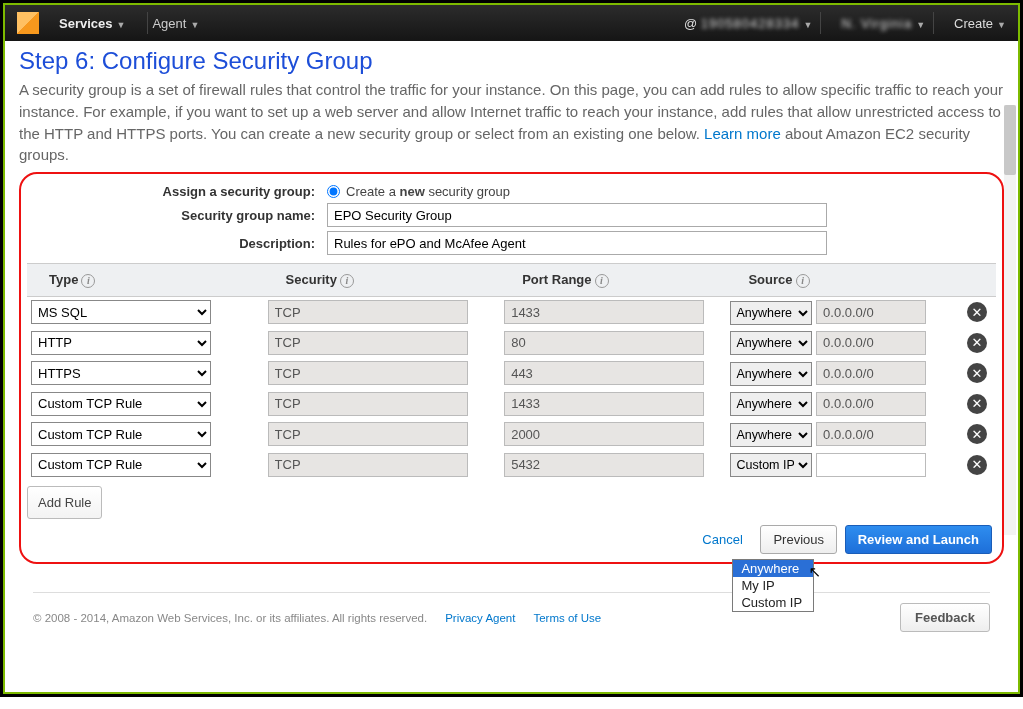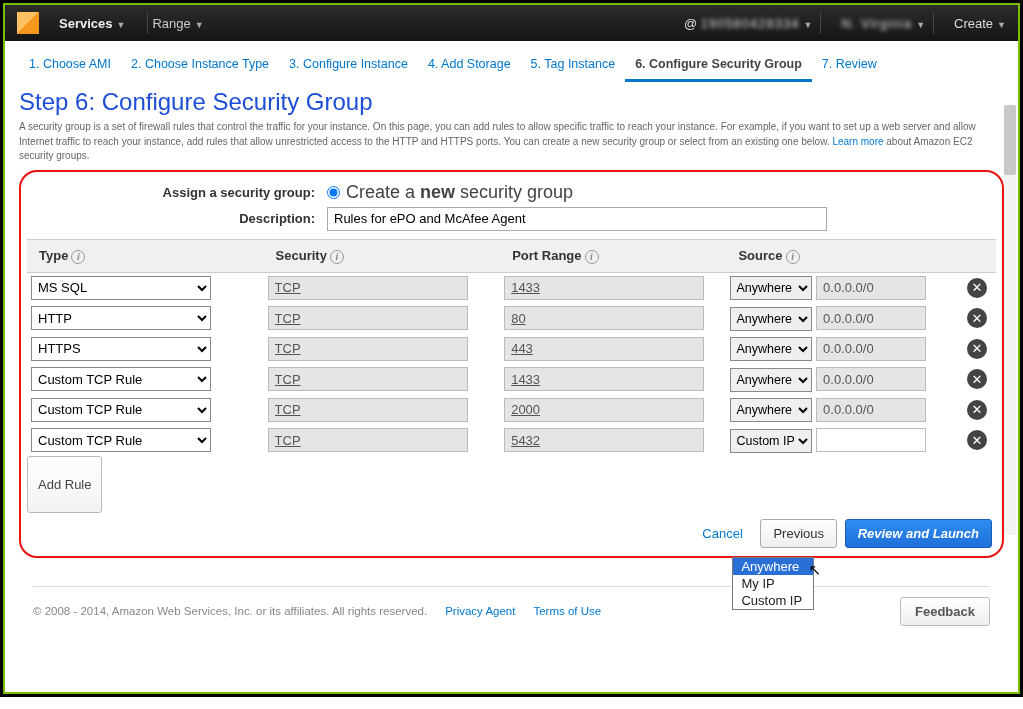--- a/index.html
+++ b/index.html
@@ -19,116 +19,113 @@
   .blur { filter: blur(2px); letter-spacing:1px;}
 
   
   .wizard { display:flex; gap:0; padding: 10px 14px 0 14px; font-size: 12.5px;}
   .wizard a { color:#07c; text-decoration:none; padding: 6px 10px 8px 10px; white-space:nowrap;}
   .wizard a.active { color:#444; font-weight:bold; border-bottom:3px solid #07c; }
 
   
   .content { padding: 0 14px 0 14px; position:relative;}
   h1.step-title { font-size: 24px; font-weight: normal; color:#1d4ed8; margin: 6px 0 4px 0;}
-  .step-desc { font-size: 10px; color:#666; line-height: 1.45; }
+  .step-desc { font-size: 15px; color:#666; line-height: 1.45; }
   .step-desc a { color:#07c; text-decoration:none;}
 
   
   .red-box { border: 2px solid #e11; border-radius: 18px; margin-top: 6px; padding: 6px 6px 8px 6px; position:relative;}
 
   .form-row { display:flex; align-items:center; margin: 4px 0;}
   .form-row .lbl { width: 300px; text-align:right; padding-right: 12px; font-weight:bold; font-size:13px; color:#333;}
   .form-row .val { flex:1; display:flex; align-items:center; gap:6px;}
   .form-row input[type=text] { height:24px; padding:2px 6px; border:1px solid #aaa; font-size:13px; width: 500px;}
-  .radio-lbl { font-size:18px; color:#444;}
+  .radio-lbl { font-size:13px; color:#444;}
   .radio-lbl b{font-weight:bold;}
 
   
   table.rules { width:100%; border-collapse:collapse; margin-top:8px;}
-  table.rules thead th { text-align:left; font-weight:bold; font-size:13px; background:#eef0f2; border-top:1px solid #ccc; border-bottom:1px solid #ccc; padding:8px 12px; color:#333;}
+  table.rules thead th { text-align:left; font-weight:bold; font-size:13px; background:#eef0f2; border-top:1px solid #ccc; border-bottom:1px solid #ccc; padding:8px 22px; color:#333;}
   table.rules tbody td { padding:3px 4px; vertical-align:middle;}
   .info-icon { display:inline-block; width:14px; height:14px; border:1px solid #999; border-radius:50%; font-size:10px; line-height:12px; text-align:center; color:#888; margin-left:3px; font-family: Georgia, serif; font-style:italic;}
   select.type-sel { width: 180px; height:24px; border:1px solid #888; background:#fff; font-size:13px; padding:1px 2px;}
-  input.ro { width: 200px; height:24px; border:1px solid #bbb; background:#e7e5e3; color:#555; padding:2px 6px; font-size:13px;text-decoration:underline;}
+  input.ro { width: 200px; height:24px; border:1px solid #bbb; background:#e7e5e3; color:#555; padding:2px 6px; font-size:13px;}
   select.src-sel { width:82px; height:24px; border:1px solid #888; font-size:12.5px; padding:1px 1px;}
   input.cidr { width:110px; height:24px; border:1px solid #bbb; background:#e7e5e3; color:#555; padding:2px 6px; font-size:13px;}
   input.cidr.editable { background:#fff; color:#333;}
   .remove-btn { width:20px; height:20px; border-radius:50%; background:#444; color:#fff; display:inline-flex; align-items:center; justify-content:center; font-size:13px; cursor:pointer; border:none;}
   .col-type{width:230px;} .col-proto{width:230px;} .col-port{width:220px;} .col-src{width:230px;} .col-rm{width:32px;}
 
   
   .dropdown-open { position:absolute; background:#fff; border:1px solid #7a7a7a; font-size:13px; z-index:50;}
   .dropdown-open .opt { padding:1px 8px; color:#222; cursor:pointer; white-space:nowrap;}
   .dropdown-open .opt.hl { background:#2a6fd6; color:#fff;}
   .cursor-arrow { position:absolute; font-size:15px; color:#000; pointer-events:none; z-index:60;}
 
-  .add-rule-btn { border:1px solid #bbb; background:linear-gradient(#fff,#f3f3f3); border-radius:3px; padding:20px 10px; font-size:13px; color:#444; cursor:pointer;}
+  .add-rule-btn { margin-top:6px; border:1px solid #bbb; background:linear-gradient(#fff,#f3f3f3); border-radius:3px; padding:8px 10px; font-size:13px; color:#444; cursor:pointer;}
 
   .action-bar { text-align:right; margin-top:6px; padding-right:4px;}
   .action-bar a.cancel { color:#07c; text-decoration:none; margin-right:10px;}
   .btn { display:inline-block; border:1px solid #aaa; background:linear-gradient(#fff,#eee); border-radius:3px; padding:6px 12px; font-size:13px; color:#333; cursor:pointer; margin-left:4px;}
-  .btn.primary { background:linear-gradient(#2e8def,#1e6fd9); border-color:#1a5db8; color:#fff; font-weight:bold;font-style:italic;}
+  .btn.primary { background:linear-gradient(#2e8def,#1e6fd9); border-color:#1a5db8; color:#fff; font-weight:bold;}
 
   
   .footer-line { border-top:1px solid #ddd; margin:28px 14px 0 14px; padding-top:10px; display:flex; align-items:center; font-size:11.5px; color:#888;}
   .footer-line a { color:#07c; text-decoration:none; margin-left:18px; font-size:11.5px;}
   .feedback-btn { margin-left:auto; border:1px solid #bbb; background:linear-gradient(#fff,#eee); border-radius:3px; padding:6px 14px; font-size:13px; font-weight:bold; color:#555; cursor:pointer;}
 
   
   .fake-scroll { position:absolute; right:2px; top:100px; width:12px; height:430px; background:#f3f3f3;}
   .fake-scroll .thumb { position:absolute; top:0; width:12px; height:70px; background:#c8c8c8; border-radius:2px;}
 </style>
 </head>
 <body>
 
 <div class="frame">
 <div class="green-border">
 
   <div class="top-nav">
     <span class="aws-cube"></span>
     <span class="menu"><span>Services</span><span class="caret">▼</span></span>
     <span class="divider"></span>
-    <span class="menu" style="font-weight:normal;color:#ccc"><span>Range</span><span class="caret">▼</span></span>
+    <span class="menu" style="font-weight:normal;color:#ccc"><span>Agent</span><span class="caret">▼</span></span>
     <div class="right">
       <span class="item"><span>@</span> <span class="blur">190580428334</span><span class="caret">▼</span></span>
       <span class="divider"></span>
       <span class="item"><span class="blur">N. Virginia</span><span class="caret">▼</span></span>
       <span class="divider"></span>
       <span class="item"><span>Create</span><span class="caret">▼</span></span>
     </div>
   </div>
 
   <div class="fake-scroll">
         <div class="thumb"></div>
       </div>
 
-  <div class="wizard">
-    <a href="#">1. Choose AMI</a>
-    <a href="#">2. Choose Instance Type</a>
-    <a href="#">3. Configure Instance</a>
-    <a href="#">4. Add Storage</a>
-    <a href="#">5. Tag Instance</a>
-    <a href="#" class="active">6. Configure Security Group</a>
-    <a href="#">7. Review</a>
-  </div>
 
   <div class="content">
     <h1 class="step-title">Step 6: Configure Security Group</h1>
     <p class="step-desc">
       <span>A security group is a set of firewall rules that control the traffic for your instance. On this page, you can add rules to allow specific traffic to reach your instance. For example, if you want to set up a web server and allow Internet traffic to reach your instance, add rules that allow unrestricted access to the HTTP and HTTPS ports. You can create a new security group or select from an existing one below. </span><a href="#">Learn more</a><span> about Amazon EC2 security groups.</span>
     </p>
 
     <div class="red-box">
 
       <div class="form-row">
         <div class="lbl">Assign a security group:</div>
         <div class="val">
           <input type="radio" name="sg" checked="" style="">
           <span class="radio-lbl"><span>Create a </span><b>new</b><span> security group</span></span>
         </div>
+      </div>
+      <div class="form-row">
+        <div class="lbl">Security group name:</div>
+        <div class="val">
+              <input type="text" value="EPO Security Group" style="">
+            </div>
       </div>
       <div class="form-row">
         <div class="lbl">Description:</div>
         <div class="val">
               <input type="text" value="Rules for ePO and McAfee Agent" style="">
             </div>
       </div>
 
       <table class="rules">
         <colgroup>

